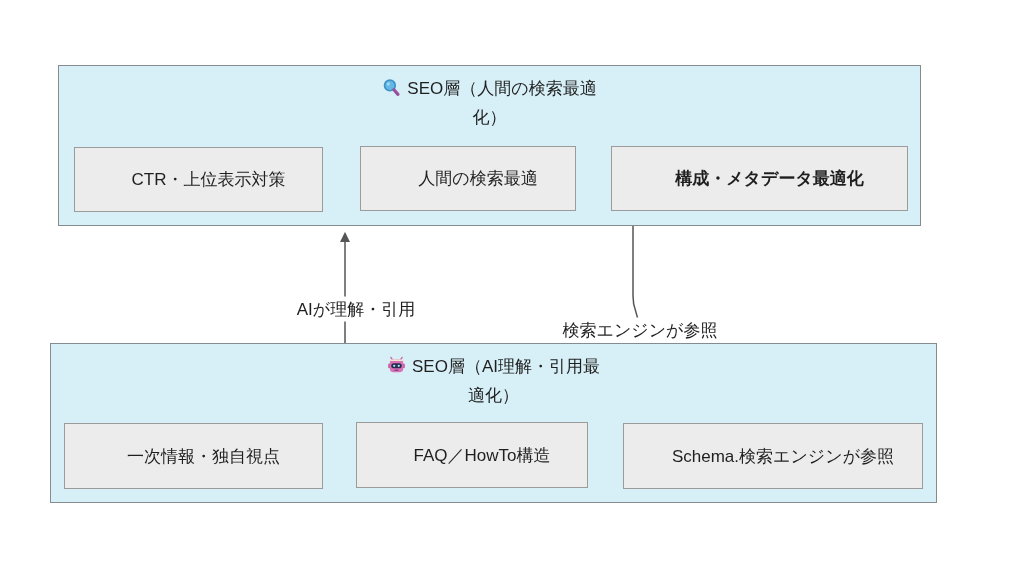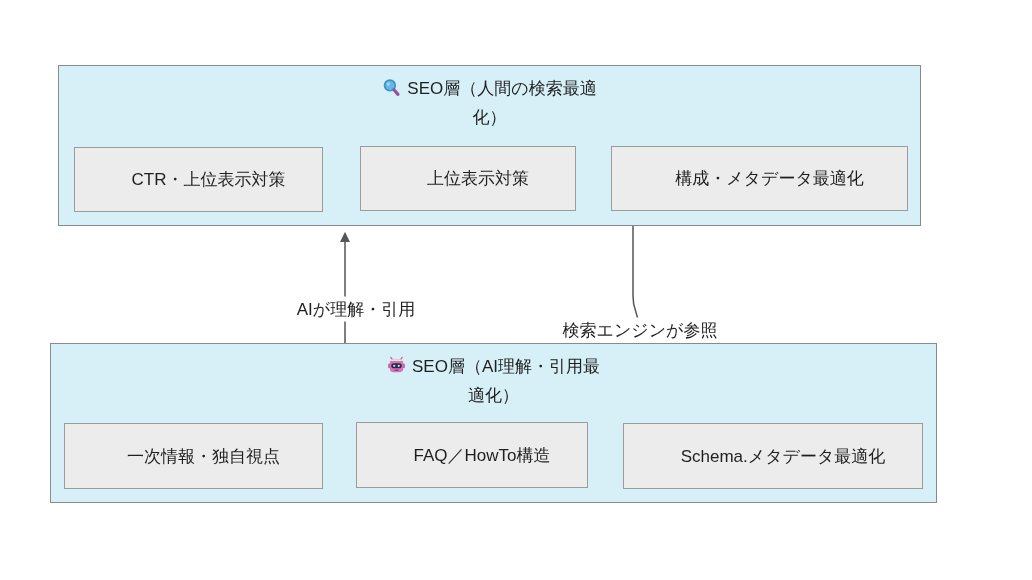--- a/index.html
+++ b/index.html
@@ -54,21 +54,21 @@
     align-items: center;
     justify-content: center;
     font-size: 17px;
     color: var(--text);
     text-align: center;
     padding-left: 20px;
   }
   
   .node-seo-1 { left: 15px;  top: 81px; width: 249px; height: 65px; }
   .node-seo-2 { left: 301px; top: 80px; width: 216px; height: 65px; }
-  .node-seo-3 { left: 552px; top: 80px; width: 297px; height: 65px; }
+  .node-seo-3 { left: 552px; top: 80px; width: 297px; height: 65px; font-weight: bold; }
   
   .node-aio-1 { left: 13px;  top: 79px; width: 259px; height: 66px; }
   .node-aio-2 { left: 305px; top: 78px; width: 232px; height: 66px; }
   .node-aio-3 { left: 572px; top: 79px; width: 300px; height: 66px; }
   .edges-svg {
     position: absolute;
     left: 0; top: 0;
     width: 1032px; height: 580px;
     pointer-events: none;
   }
@@ -105,21 +105,21 @@
             <line x1="12.6" y1="12.4" x2="16.8" y2="17.2" stroke="#96519d" stroke-width="3.4" stroke-linecap="round"></line>
           </svg>
         </span><span>SEO層（人間の検索最適</span>
       </span>
       <span class="title-line">化）</span>
     </div>
     <div class="node node-seo-1">
       <span>CTR・上位表示対策</span>
     </div>
     <div class="node node-seo-2">
-      <span>上位表示対策</span>
+      <span>人間の検索最適</span>
     </div>
     <div class="node node-seo-3">
       <span>構成・メタデータ最適化</span>
     </div>
   </div>
 
   <div class="layer layer-aio">
     <div class="layer-title">
       <span class="title-line">
         <span class="title-icon">
@@ -139,21 +139,21 @@
       </span>
       <span class="title-line">適化）</span>
     </div>
     <div class="node node-aio-2">
       <span>FAQ／HowTo構造</span>
     </div>
     <div class="node node-aio-1">
       <span>一次情報・独自視点</span>
     </div>
     <div class="node node-aio-3">
-      <span>Schema.メタデータ最適化</span>
+      <span>Schema.検索エンジンが参照</span>
     </div>
   </div>
 
   <svg class="edges-svg">
     <defs>
       <marker id="arrow-up" viewBox="0 0 10 10" refX="5" refY="2" markerWidth="7" markerHeight="7" orient="auto-start-reverse">
         <path class="arrowhead" d="M0,10 L5,0 L10,10 z" transform="rotate(180 5 5)"></path>
       </marker>
       <marker id="arrow" viewBox="0 0 10 10" refX="8" refY="5" markerWidth="7" markerHeight="7" orient="auto">
         <path class="arrowhead" d="M0,0 L10,5 L0,10 z"></path>

